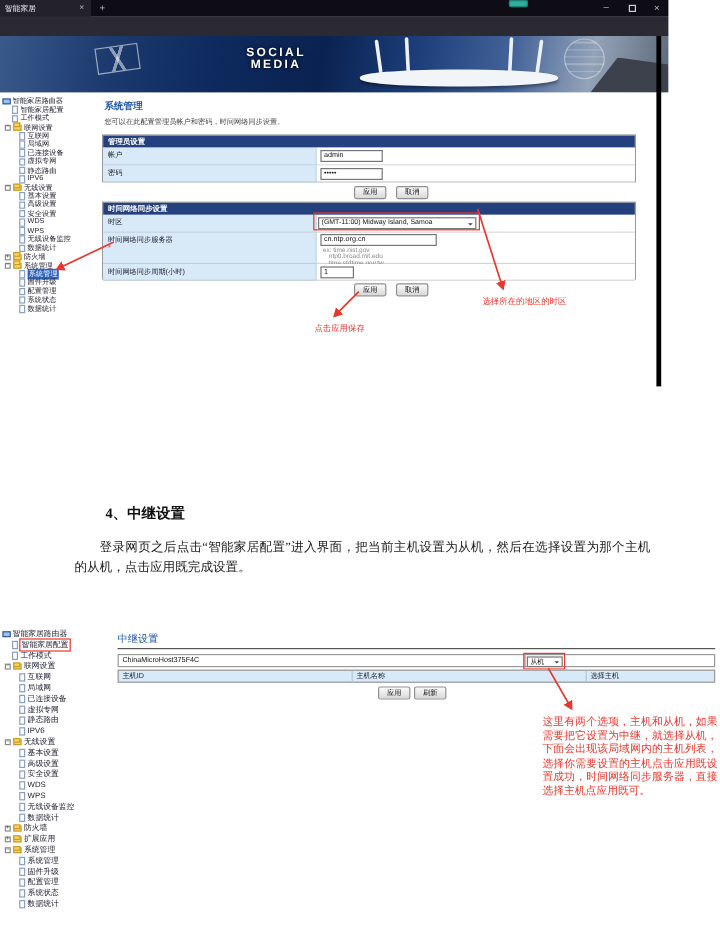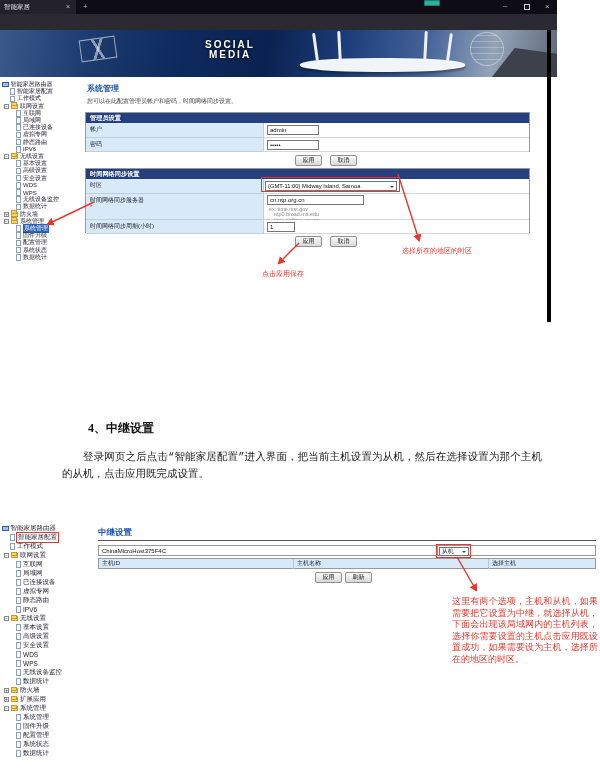--- a/index.html
+++ b/index.html
@@ -60,21 +60,21 @@
   #tree2 .tlabel{font-size:6.5px}
   .tsel{background:#2f62bb;color:#fff;padding:0 1px}
   .tbox{outline:1px solid #e8372c;padding:0 1px}
   .texp{width:5px;height:5px;border:1px solid #8a8a8a;background:#fff;font-size:5px;line-height:3.5px;text-align:center;color:#333;flex:0 0 auto}
   .tfold{width:7px;height:5px;background:#fcd462;border:1px solid #c89b2a;position:relative;flex:0 0 auto}
   .tfold::before{content:'';position:absolute;left:-1px;top:-2.5px;width:3.5px;height:2px;background:#fcd462;border:1px solid #c89b2a}
   .tdoc{width:5px;height:6.5px;background:#fff;border:1px solid #8ba0bd;flex:0 0 auto}
   .tpc{width:6.5px;height:5.5px;background:#9cc2ee;border:1px solid #3a5a9a;flex:0 0 auto}
 
   .ptitle{font-size:8px;font-weight:bold;color:#2159a8}
-  .ptitle2{font-size:8.5px;font-weight:bold;color:#2159a8}
+  .ptitle2{font-size:8.5px;font-weight:normal;color:#2159a8}
   .pdesc{font-size:6px;color:#444}
   .tbl{border:1px solid #999;background:#fff}
   .sechead{background:#25407e;color:#fff;font-size:6.2px;font-weight:bold;display:flex;align-items:center;padding-left:4px}
   .lblcell{background:#d8eaf8;border-right:1px solid #c2cfdb;border-bottom:1px solid #c2cfdb;font-size:6px;color:#223;display:flex;align-items:center;padding-left:4px}
   .lblcell.colv{flex-direction:column;align-items:flex-start;justify-content:flex-start;padding-top:2px}
   .valcell{background:#fff;border-bottom:1px solid #d5d5d5}
   .ipt{background:#fff;border:1px solid #767676;font-size:6px;color:#111;display:flex;align-items:center;padding:0 2px;white-space:nowrap;overflow:hidden}
   .selbox{background:#fff;border:1px solid #767676;font-size:5.8px;color:#111;display:flex;align-items:center;padding:0 8px 0 2px;white-space:nowrap;overflow:hidden}
   .selbox::after{content:'';position:absolute;right:2px;top:3.5px;border:2.5px solid transparent;border-top-color:#444}
   .btn{background:linear-gradient(#fafafa,#d9d9d9);border:1px solid #8f8f8f;border-radius:2px;font-size:6px;color:#111;display:flex;align-items:center;justify-content:center}
@@ -82,21 +82,21 @@
   .redstar{color:#e8372c;font-size:6px;line-height:4px}
   .rnote{color:#e8372c;font-size:7px;white-space:nowrap}
   .rbox{border:1px solid #e8372c;pointer-events:none}
   .vdiv{border-left:1px solid #999}
   .hcell{font-size:6px;color:#223;display:flex;align-items:center;padding-left:3px;border-right:1px solid #b5c6d6}
   .rednote{color:#e8372c;font-size:9px;line-height:11.6px;text-align:justify}
   .hr2{background:#555}
 
   
   .dochead{font-family:"Liberation Serif",serif;font-size:12px;font-weight:bold;color:#111}
-  .docpara{font-family:Liberation Mono, monospace;font-size:10.5px;line-height:16.5px;color:#1a1a1a;text-indent:2em;text-align:justify}
+  .docpara{font-family:Liberation Serif, serif;font-size:10.5px;line-height:16.5px;color:#1a1a1a;text-indent:2em;text-align:justify}
 
   #arrows{pointer-events:none}
 </style>
 </head>
 <body>
 
 <div id="page">
 
   <section>
 
@@ -434,21 +434,21 @@
 
     <div class="tbl" style="left:98px;top:558px;width:498px;height:10.5px;background:#d8eaf8">
       <div class="hcell" style="left:0;top:0;width:195px;height:9.5px">主机ID</div>
       <div class="hcell" style="left:195px;top:0;width:195px;height:9.5px">主机名称</div>
       <div class="hcell" style="left:390px;top:0;width:106px;height:9.5px;border-right:none">选择主机</div>
     </div>
 
     <div class="btn" style="left:315px;top:572px;width:27px;height:11px">应用</div>
     <div class="btn" style="left:345px;top:572px;width:27px;height:11px">刷新</div>
 
-    <div class="rednote" style="left:452px;top:596px;width:146px">这里有两个选项，主机和从机，如果需要把它设置为中继，就选择从机，下面会出现该局域网内的主机列表，选择你需要设置的主机点击应用既设置成功，如果需要设为主机，选择所在的地区的时区。</div>
+    <div class="rednote" style="left:452px;top:596px;width:146px">这里有两个选项，主机和从机，如果需要把它设置为中继，就选择从机，下面会出现该局域网内的主机列表，选择你需要设置的主机点击应用既设置成功，时间网络同步服务器，直接选择主机点应用既可。</div>
   </section>
 
   <svg id="arrows" style="left:0;top:0" width="600" height="783" viewBox="0 0 600 783">
     <defs>
       <marker id="ah" markerWidth="7" markerHeight="7" refX="4" refY="3" orient="auto">
         <path d="M0,0 L5.5,3 L0,6 z" fill="#e8372c"></path>
       </marker>
     </defs>
     <line x1="94" y1="202" x2="48" y2="224" stroke="#e8372c" stroke-width="1.4" marker-end="url(#ah)"></line>
     <line x1="299" y1="243" x2="279" y2="263" stroke="#e8372c" stroke-width="1.4" marker-end="url(#ah)"></line>

